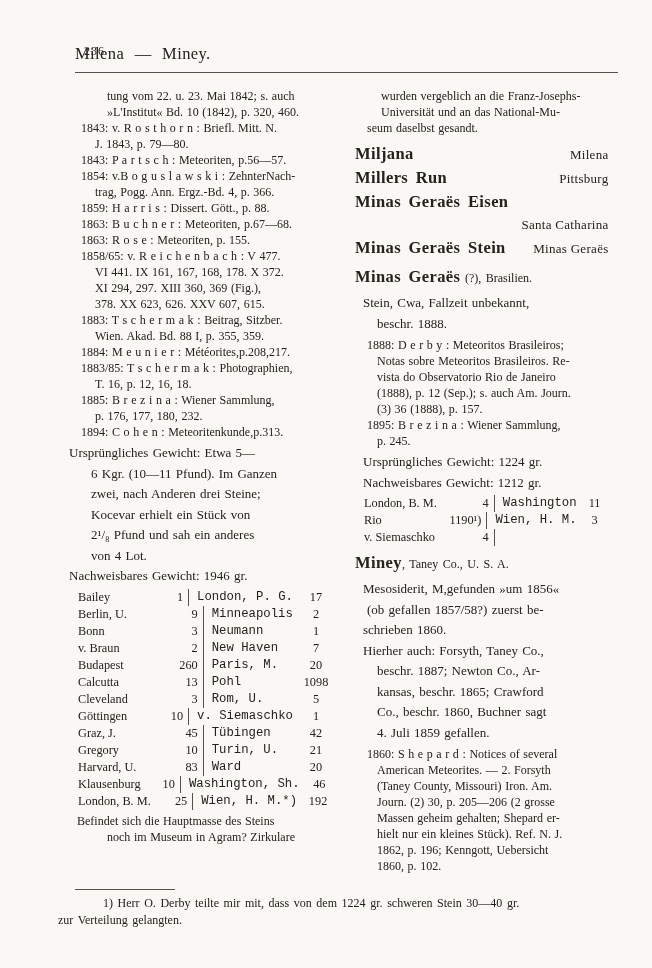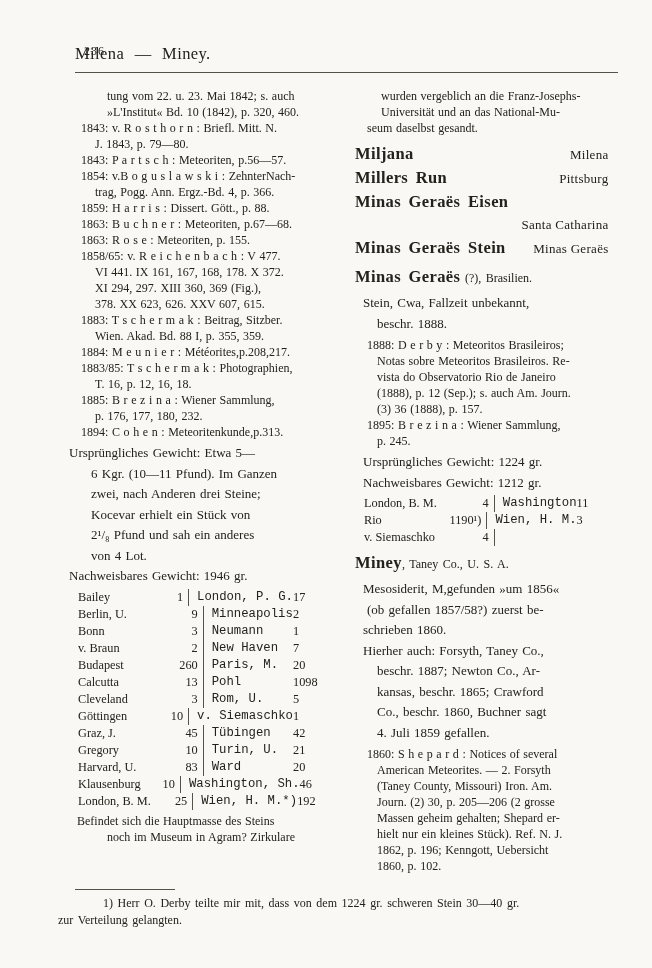--- a/index.html
+++ b/index.html
@@ -54,21 +54,21 @@
   .i3{padding-left:8px;}
   .i4{padding-left:22px;}
   .i5{padding-left:38px;}
   
   .table{margin-top:2px;}
   .trow{display:flex;font-size:12.3px;line-height:17px;}
   .tcell{white-space:nowrap;}
   .c0{flex:1;padding-left:9px;}
   .c1{text-align:right;border-right:1px solid var(--rule);padding-right:5px;box-sizing:border-box;}
   .c2{flex:1.02;padding-left:8px;font-family:Liberation Mono, monospace;}
-  .c3{text-align:left;}
+  .c3{text-align:center;}
   .t-left .c1{width:46px;}
   .t-left .c3{width:46px;padding-right:2px;}
   .t-right .c1{width:58px;}
   .t-right .c3{width:36px;padding-right:2px;}
   
   .headwords{margin-top:6px;margin-bottom:2px;}
   .hwrow{display:flex;justify-content:space-between;align-items:baseline;line-height:23px;}
   .hw{font-weight:700;font-size:16.5px;letter-spacing:.4px;word-spacing:3px;}
   .hwref{font-weight:400;font-size:13px;letter-spacing:.3px;padding-right:6px;}
   .entry{line-height:23px;margin-top:5px;white-space:nowrap;}

